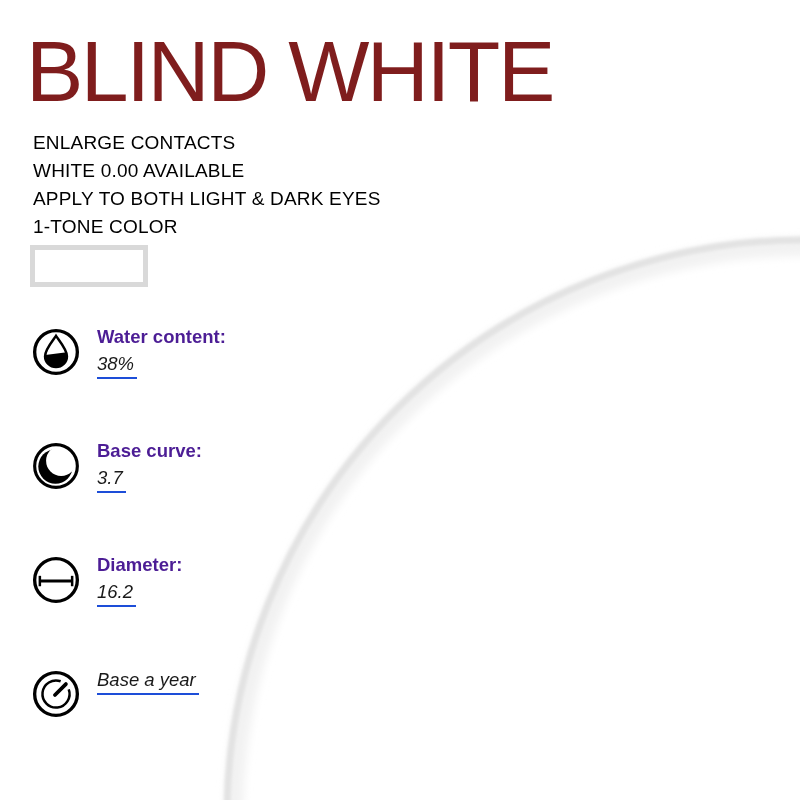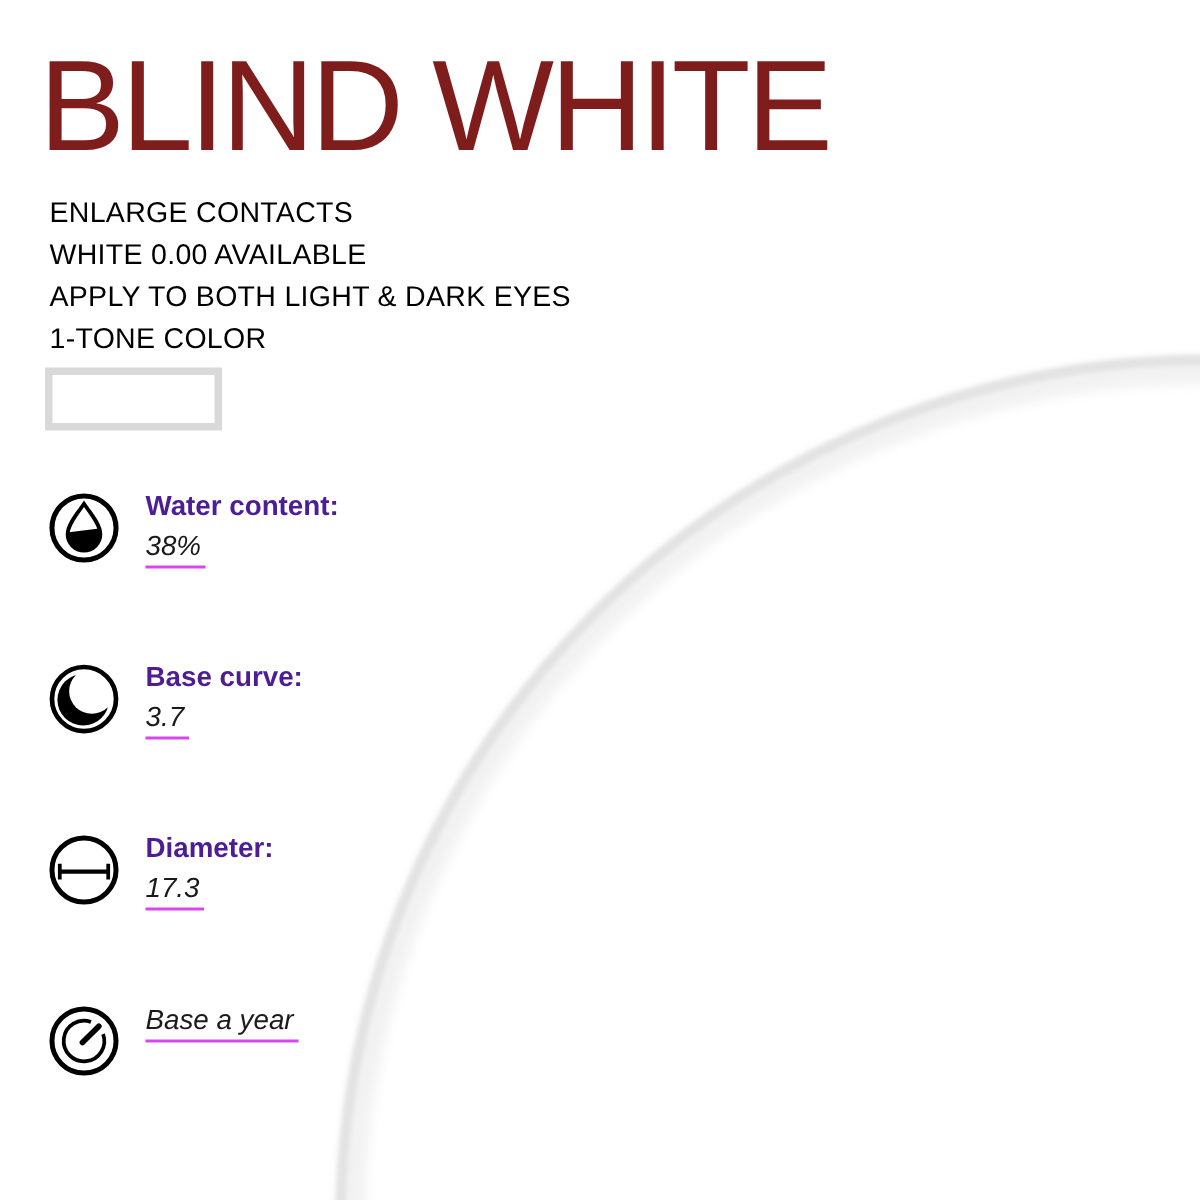--- a/index.html
+++ b/index.html
@@ -31,21 +31,21 @@
   .feature:last-child{margin-bottom:0;}
   .feature .icon{width:50px;height:50px;flex:0 0 50px;}
   .feature .icon svg{width:50px;height:50px;display:block;}
   .feature .text{margin:-3px 0 0 16px;}
   .feature .label{
     font-size:18.5px;font-weight:700;line-height:26px;color:#4c1d95;
   }
   .feature .value{
     display:inline-block;
     font-size:18.5px;font-style:italic;line-height:24px;color:#1a1a1a;
-    border-bottom:2px solid #d946ef;padding:0 3px 1px 0;margin-top:2px;
+    border-bottom:2px solid #1d4ed8;padding:0 3px 1px 0;margin-top:2px;
   }
 </style>
 </head>
 <body>
 
 <svg class="bg-svg" width="800" height="800" viewBox="0 0 800 800" aria-hidden="true">
   <defs>
     <filter id="blur-soft" x="-5%" y="-5%" width="110%" height="110%">
       <feGaussianBlur stdDeviation="1.4"></feGaussianBlur>
     </filter>
@@ -112,21 +112,21 @@
       <span class="icon">
         <svg viewBox="0 0 48 48">
           <circle cx="24" cy="24" r="20.5" fill="none" stroke="#000" stroke-width="3.2"></circle>
           <line x1="8" y1="25" x2="40" y2="25" stroke="#000" stroke-width="2.8"></line>
           <line x1="8.5" y1="20" x2="8.5" y2="30" stroke="#000" stroke-width="2.4"></line>
           <line x1="39.5" y1="20" x2="39.5" y2="30" stroke="#000" stroke-width="2.4"></line>
         </svg>
       </span>
       <span class="text">
         <div class="label">Diameter:</div>
-        <div class="value">17.3</div>
+        <div class="value">16.2</div>
       </span>
     </div>
 
     <div class="feature">
       <span class="icon">
         <svg viewBox="0 0 48 48">
           <circle cx="24" cy="24" r="20.5" fill="none" stroke="#000" stroke-width="3.2"></circle>
           <path d="M28.45,11.78 A13,13 0 1 0 36.22,19.55" fill="none" stroke="#000" stroke-width="2.4"></path>
           <line x1="23" y1="25" x2="33.5" y2="14.5" stroke="#000" stroke-width="3.6" stroke-linecap="round"></line>
         </svg>

